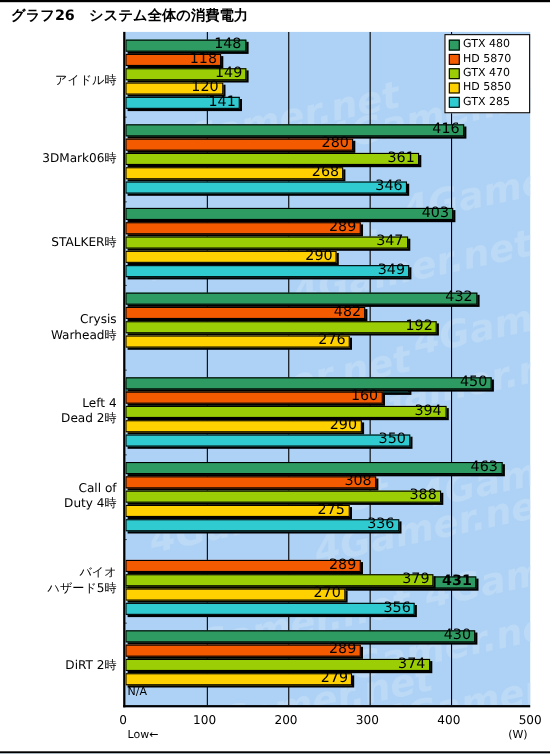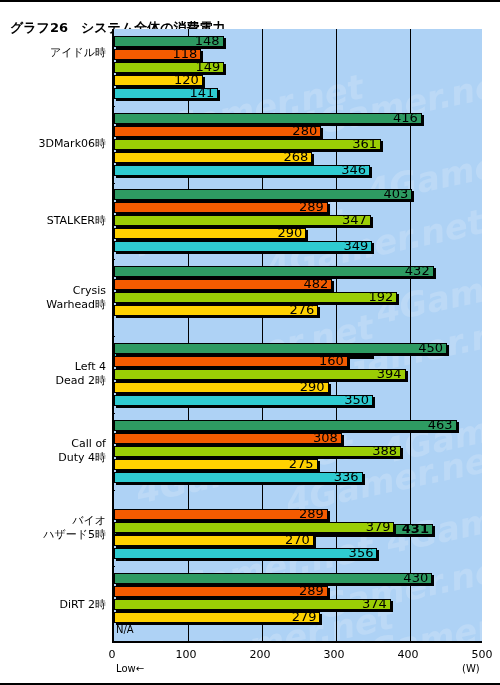--- a/index.html
+++ b/index.html
@@ -17,21 +17,20 @@
     border-top:2px solid #000;
     border-bottom:2px solid #000;
     background:#fff;
   }
   
   #title{
     position:absolute;left:10px;top:3px;
     font-size:13px;font-weight:bold;color:#000;
     letter-spacing:0px;white-space:nowrap;
     font-family:"DejaVu Sans","Liberation Sans",sans-serif;
-    margin-top:14px;
   }
   
   #plot{
     position:absolute;
     left:112px;top:27px;
     width:370px;height:614px;
     background:#aed2f5;
     box-sizing:border-box;
     border-left:2px solid #000;
     border-bottom:2px solid #000;
@@ -316,21 +315,21 @@
           <div class="bar" style="width: 206.46px; background: rgb(255, 209, 0);"></div>
           <span class="bar-val" style="left: 202.46px; transform: translateX(-100%);">279</span>
         </div>
         <div class="bar-row" style="top: 596.125px; width: 370px;">
           <span class="bar-na">N/A</span>
         </div>
       </div>
   </div>
 
   <div id="cat-labels">
-      <div class="cat-label" style="top: 44px;">アイドル時</div>
+      <div class="cat-label" style="top: 64px;">アイドル時</div>
       <div class="cat-label" style="top: 135.125px;">3DMark06時</div>
       <div class="cat-label" style="top: 211.875px;">STALKER時</div>
       <div class="cat-label" style="top: 281.625px;">Crysis
 Warhead時</div>
       <div class="cat-label" style="top: 358.375px;">Left 4
 Dead 2時</div>
       <div class="cat-label" style="top: 435.125px;">Call of
 Duty 4時</div>
       <div class="cat-label" style="top: 511.875px;">バイオ
 ハザード5時</div>
@@ -340,14 +339,36 @@
       <div class="xtick" style="left: 92px; top: 646px;">0</div>
       <div class="xtick" style="left: 166px; top: 646px;">100</div>
       <div class="xtick" style="left: 240px; top: 646px;">200</div>
       <div class="xtick" style="left: 314px; top: 646px;">300</div>
       <div class="xtick" style="left: 388px; top: 646px;">400</div>
       <div class="xtick" style="left: 462px; top: 646px;">500</div>
       <div id="axis-low" style="left: 116px; top: 661px;">Low←</div>
       <div id="axis-unit" style="left: 462px; top: 661px;">(W)</div>
     </div>
 
+  <div id="legend">
+      <div class="legend-item">
+        <span class="legend-swatch" style="background: rgb(46, 155, 98);"></span>
+        <span>GTX 480</span>
+      </div>
+      <div class="legend-item">
+        <span class="legend-swatch" style="background: rgb(244, 91, 0);"></span>
+        <span>HD 5870</span>
+      </div>
+      <div class="legend-item">
+        <span class="legend-swatch" style="background: rgb(155, 206, 5);"></span>
+        <span>GTX 470</span>
+      </div>
+      <div class="legend-item">
+        <span class="legend-swatch" style="background: rgb(255, 209, 0);"></span>
+        <span>HD 5850</span>
+      </div>
+      <div class="legend-item">
+        <span class="legend-swatch" style="background: rgb(47, 203, 209);"></span>
+        <span>GTX 285</span>
+      </div>
+    </div>
 
 </div>
 
 </body></html>

